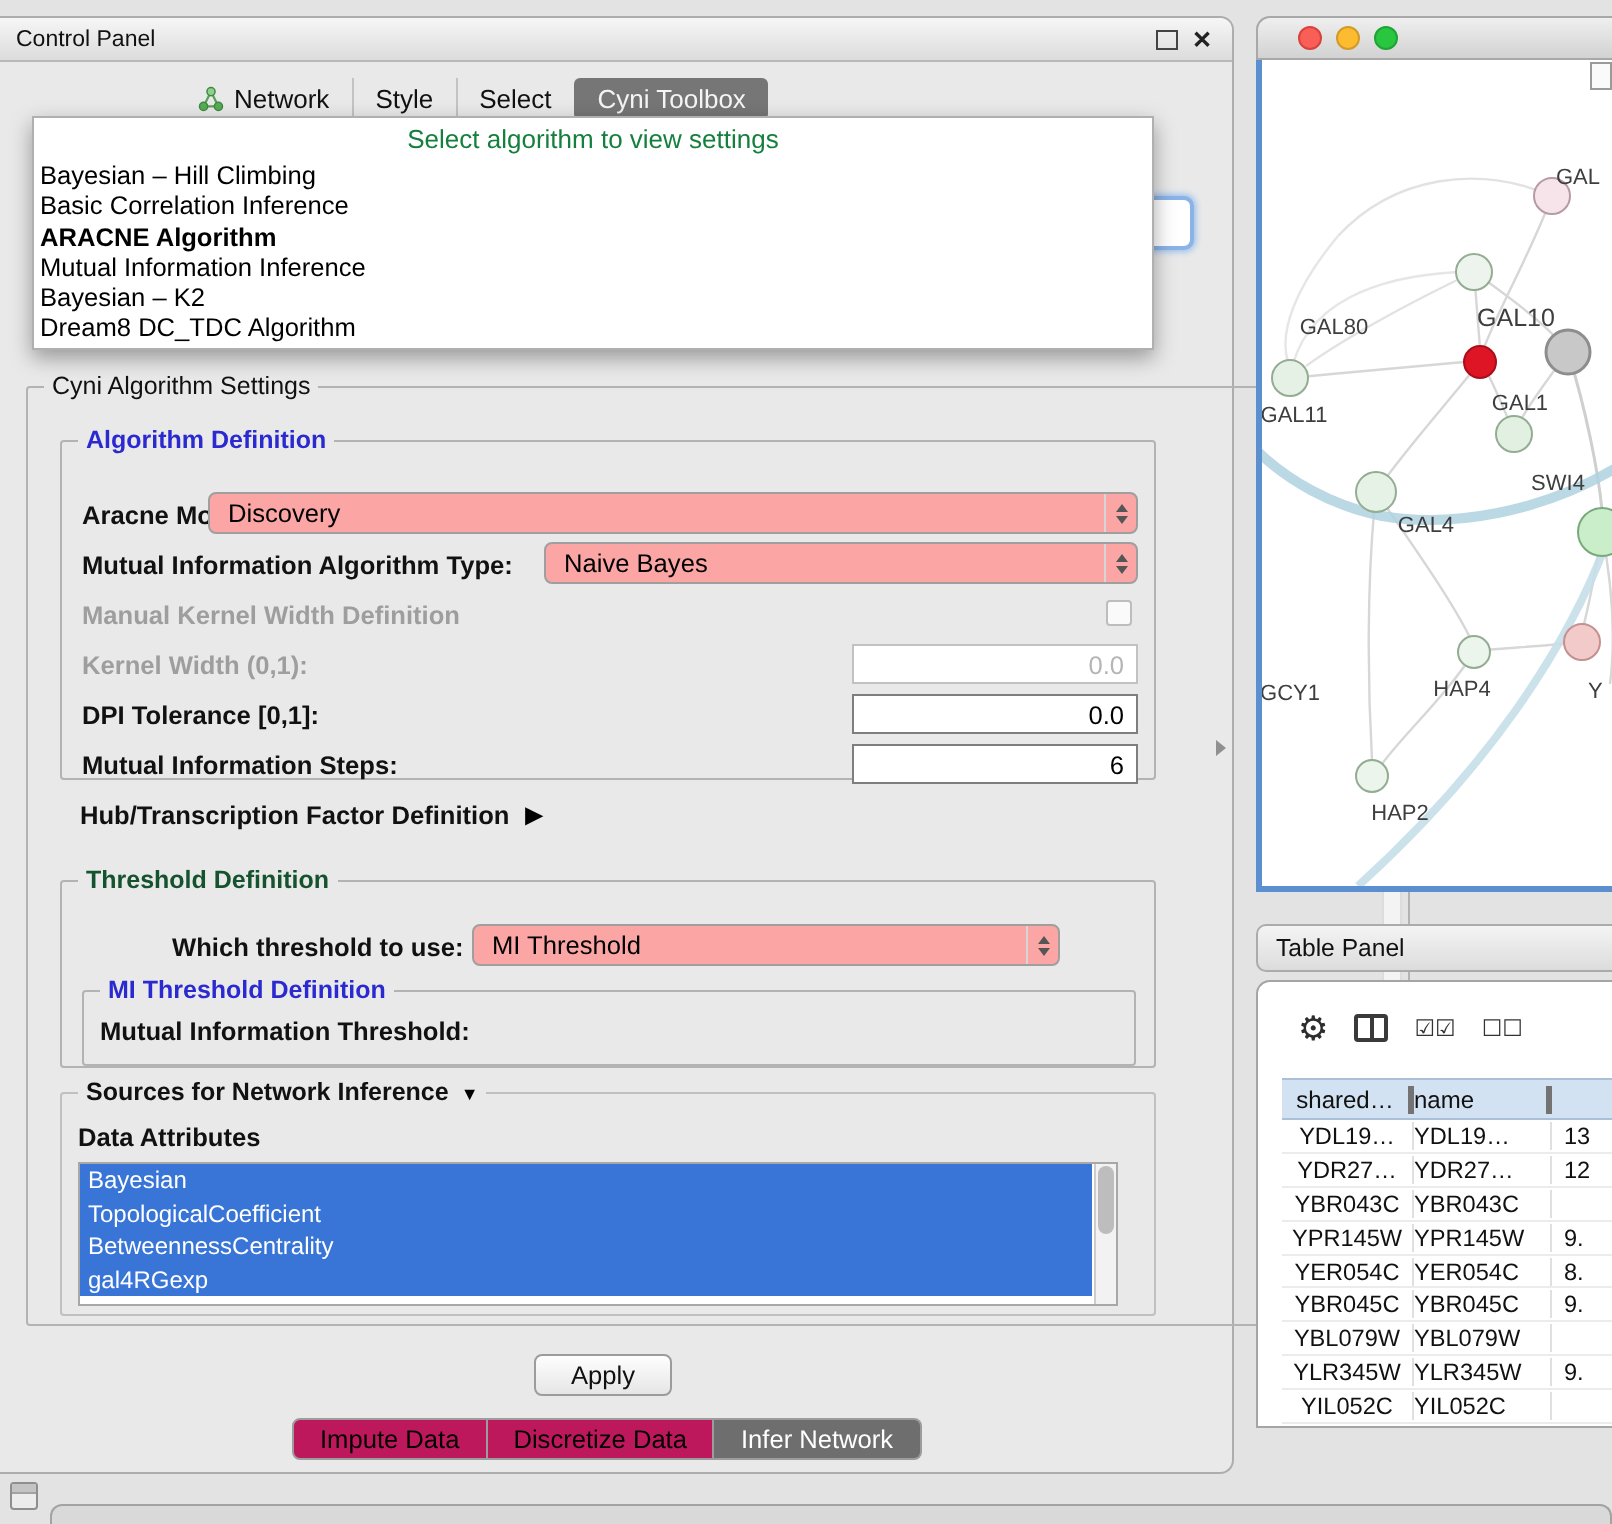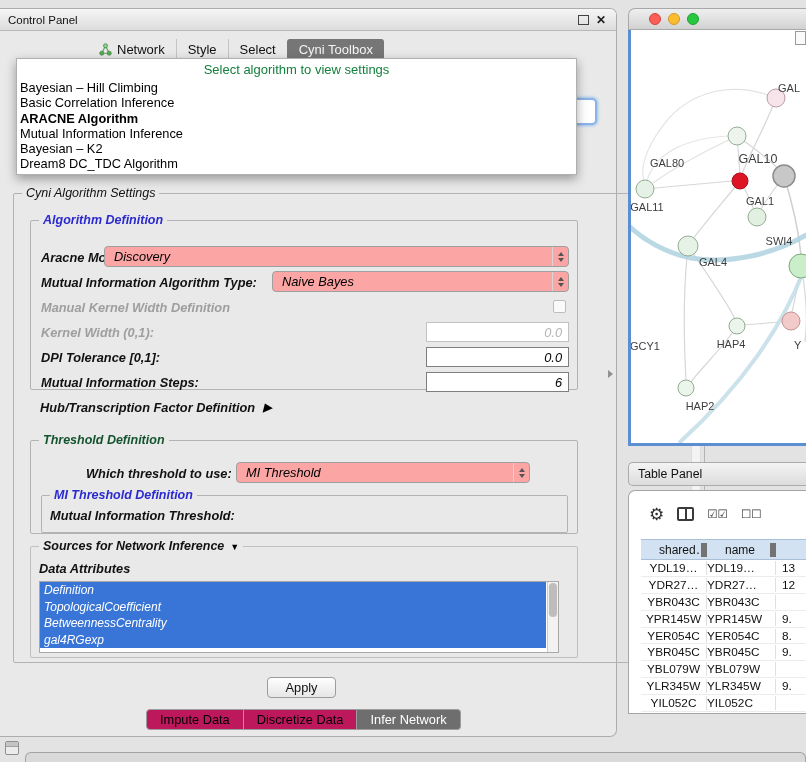--- a/index.html
+++ b/index.html
@@ -37,21 +37,21 @@
     background:#fff; border:2px solid #8ab4e8; border-radius:5px;
     box-shadow:0 0 3px 1px #9cc0ea; z-index:5; box-sizing:border-box; }
 
   .group { position:absolute; border:1px solid #b3b3b3; border-radius:2px; box-sizing:border-box; }
   .group-label { position:absolute; top:-8px; left:8px; background:#e9e9e9; padding:0 4px;
     font-size:12.5px; line-height:15px; white-space:nowrap; color:#111; }
   .lbl-blue { color:#2a2ad0; font-weight:bold; }
   .lbl-green { color:#14532d; font-weight:bold; }
   .lbl-bold { font-weight:bold; }
 
-  #settings-group { left:13px; top:184px; width:692px; height:470px;font-style:italic; }
+  #settings-group { left:13px; top:184px; width:692px; height:470px; }
   #algdef { left:16px; top:26px; width:548px; height:170px; }
   #threshold-group { left:16px; top:246px; width:548px; height:94px; }
   #mithr-group { position:absolute; left:10px; top:54px; width:527px; height:38px;
     border:1px solid #b3b3b3; border-radius:2px; box-sizing:border-box; }
   #sources-group { left:16px; top:352px; width:548px; height:112px; border-color:#c0c0c0; }
 
   .fl { position:absolute; font-size:12.8px; font-weight:bold; color:#111; white-space:nowrap; }
   .fl.dis { color:#9e9e9e; }
 
   .combo { position:absolute; height:21px; background:#fca5a5; border:1px solid #9f9f9f;
@@ -143,21 +143,21 @@
   .ttable { position:absolute; left:12px; right:0; top:48px; }
   .trow { display:flex; height:16.9px; align-items:center; font-size:11.8px; color:#111;
     border-bottom:1px solid #ececec; box-sizing:border-box; }
   .trow .c1 { width:66px; text-align:center; border-right:1px solid #e0e0e0;
     overflow:hidden; white-space:nowrap; box-sizing:border-box; }
   .trow .c2 { width:69px; text-align:left; border-right:1px solid #e0e0e0;
     overflow:hidden; white-space:nowrap; box-sizing:border-box; }
   .trow .c3 { flex:1; padding-left:6px; overflow:hidden; white-space:nowrap; }
   .trow.thead { height:21px; font-size:12px; background:#d2e2f2;
     border-top:1px solid #a9c0d8; border-bottom:1px solid #a9c0d8; }
-  .trow.thead .c1, .trow.thead .c2 { border-right:6px solid #737373;padding-left:18px; }
+  .trow.thead .c1, .trow.thead .c2 { border-right:3px solid #737373; }
 
   .mini-icon { position:absolute; left:5px; top:741px; width:14px; height:14px;
     border:1px solid #8f8f8f; background:#ececec; border-radius:2px; box-sizing:border-box; }
   .mini-icon .bar { height:4px; background:#c4c4c4; border-bottom:1px solid #a2a2a2; }
   .bottom-strip { position:absolute; left:25px; top:752px; width:781px; height:10px;
     background:#d9d9d9; border:1px solid #a3a3a3; border-bottom:none;
     border-radius:6px 6px 0 0; box-sizing:border-box; }
 </style>
 </head>
 <body>
@@ -272,21 +272,21 @@
         </div>
       </div>
 
       <div class="group" id="sources-group">
         <span class="group-label">
           <span class="lbl-bold">Sources for Network Inference</span><span class="src-arrow">▼</span>
         </span>
         <span class="fl" style="left:8px; top:14px;">Data Attributes</span>
 
         <div id="attr-list">
-          <div class="attr-item">Definition</div>
+          <div class="attr-item">Bayesian</div>
           <div class="attr-item">TopologicalCoefficient</div>
           <div class="attr-item">BetweennessCentrality</div>
           <div class="attr-item">gal4RGexp</div>
           <div class="list-sb">
             <div class="thumb"></div>
           </div>
         </div>
       </div>
 
       <div id="settings-sb">

